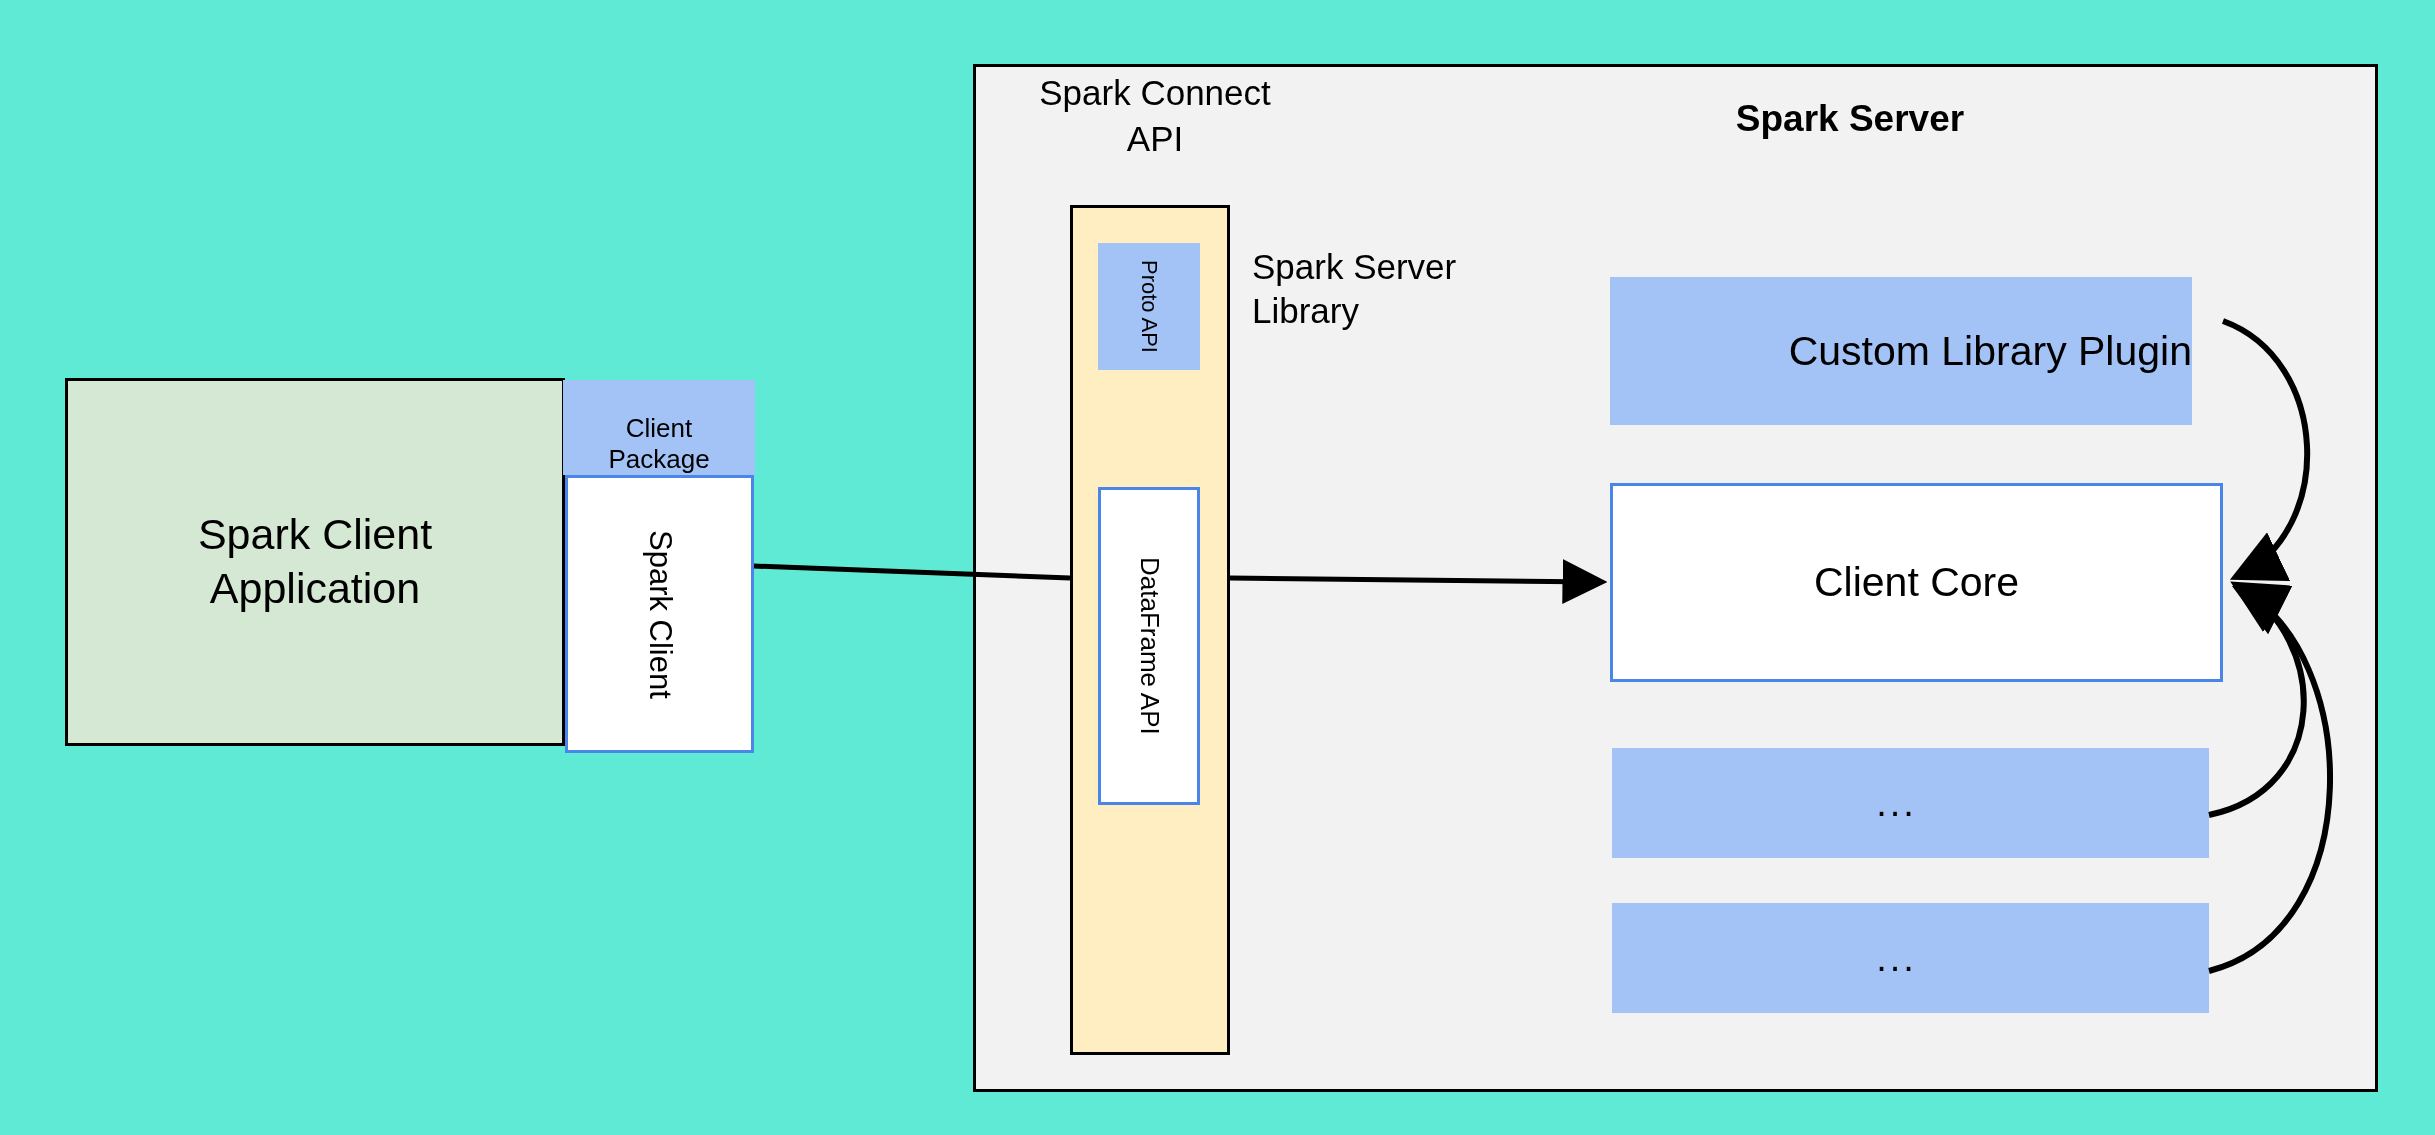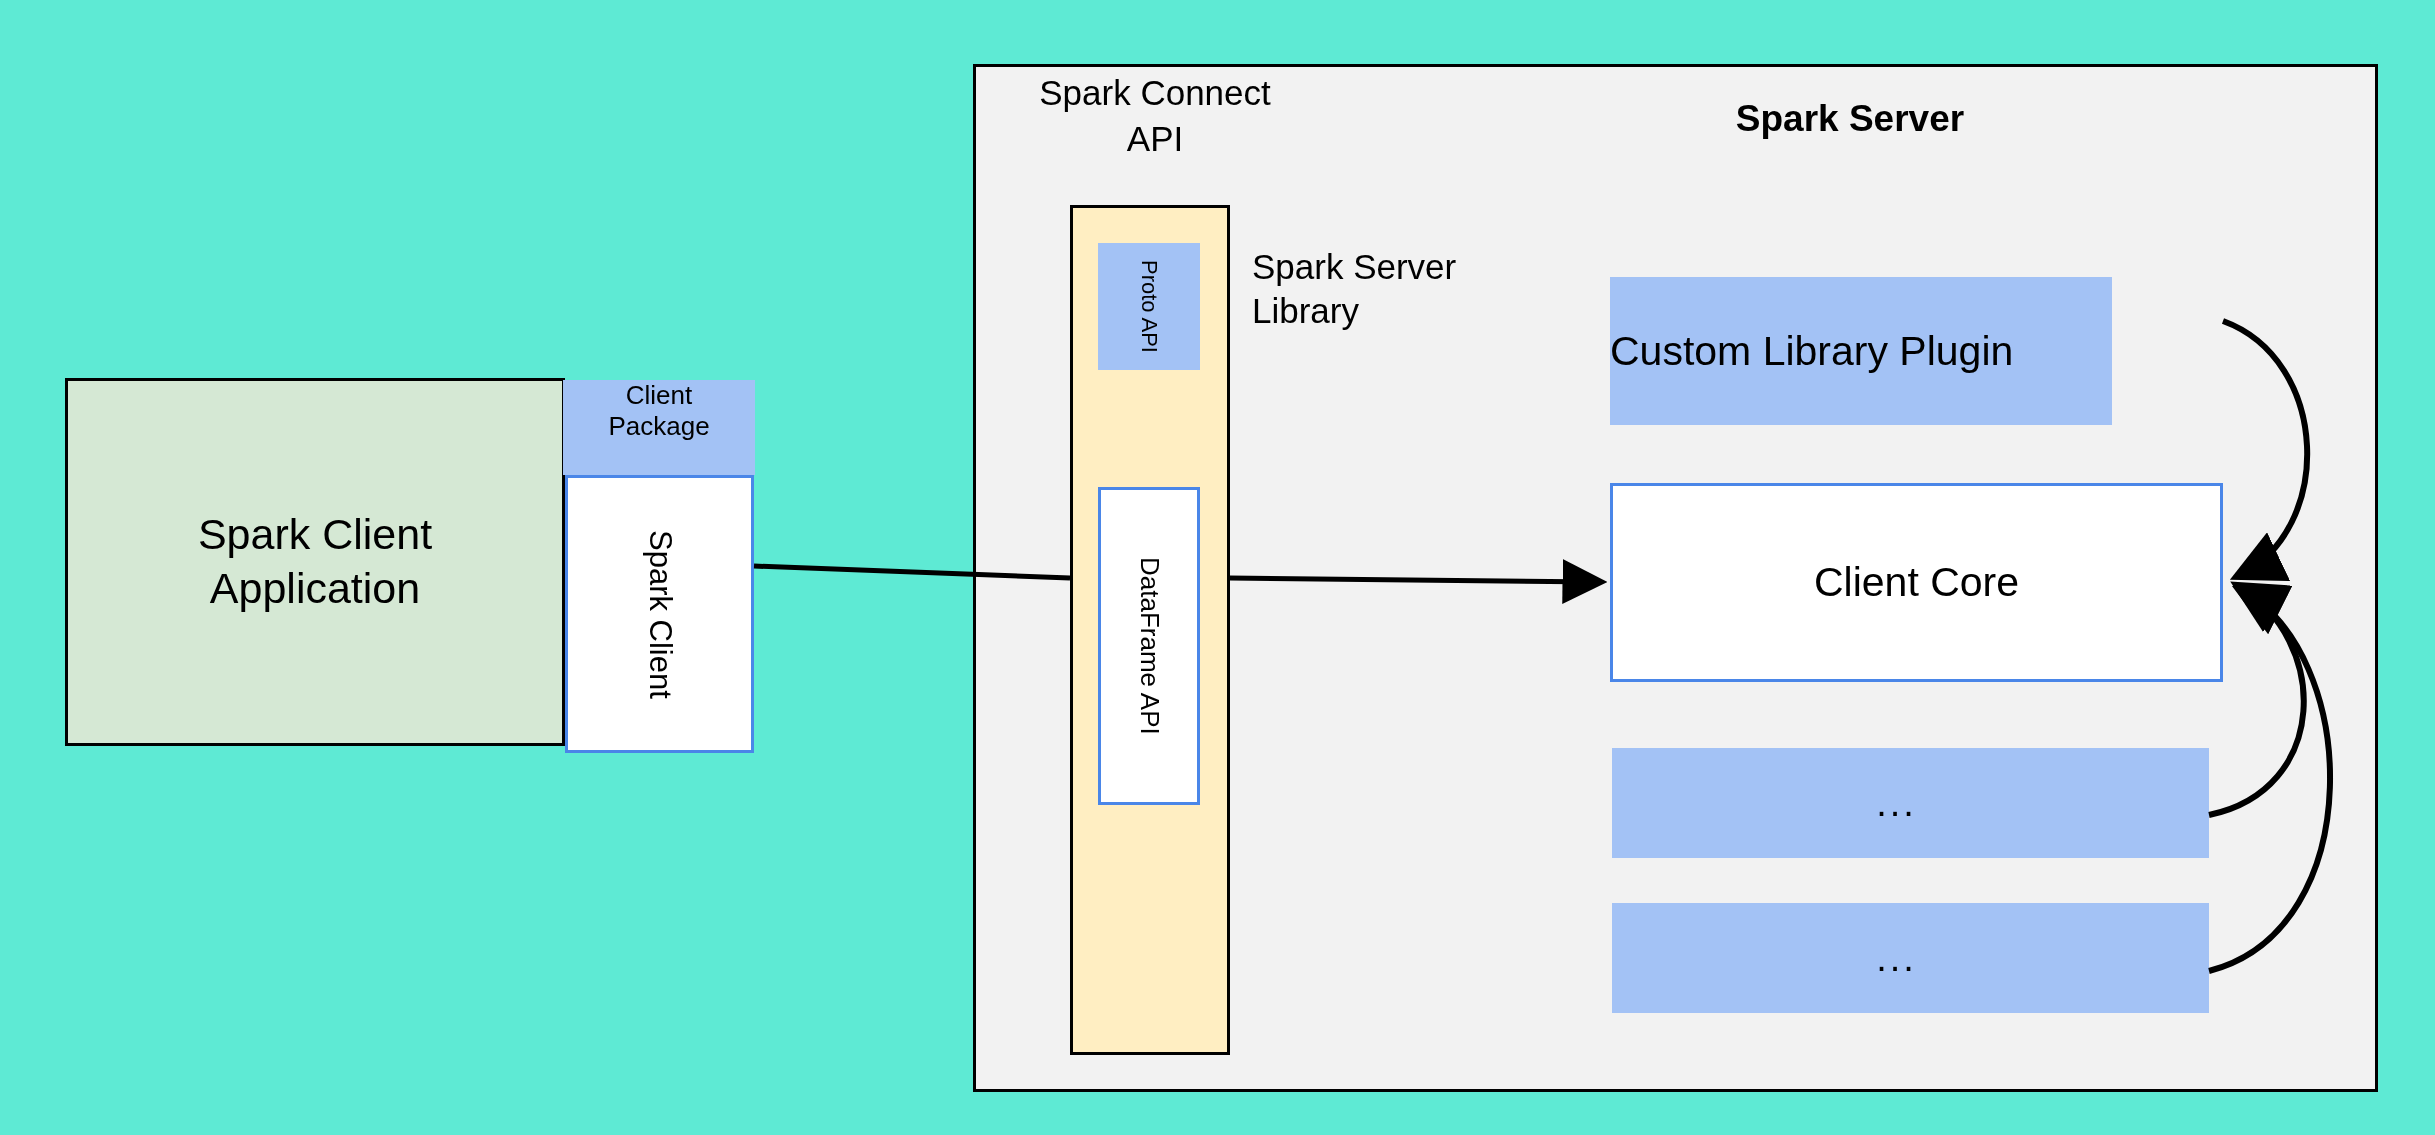--- a/index.html
+++ b/index.html
@@ -30,21 +30,21 @@
   }
   #client-app .label {
     font-size: 43px; line-height: 1.25; text-align: center; color: #000;
     white-space: pre-line;
   }
 
   
   #client-package {
     left: 563px; top: 380px; width: 192px; height: 95px;
     background: #a3c2f5;
-    display: flex; align-items: flex-start; justify-content: center;
+    display: flex; align-items: flex-end; justify-content: center;
   }
   #client-package .label {
     font-size: 26px; line-height: 1.2; text-align: center; white-space: pre-line;
   }
 
   
   #spark-client {
     left: 565px; top: 475px; width: 189px; height: 278px;
     background: #ffffff;
     border: 3px solid #4a86e8;
@@ -105,23 +105,23 @@
     background: #ffffff;
     border: 3px solid #4a86e8;
     display: flex; align-items: center; justify-content: center;
   }
   #dataframe-api .vlabel {
     font-size: 26px; writing-mode: vertical-rl; text-orientation: mixed; white-space: nowrap;
   }
 
   
   #custom-plugin {
-    left: 1610px; top: 277px; width: 502px; height: 148px;
-    background: #a3c2f5;
-    display: flex; align-items: center; justify-content: flex-start;
+    left: 1610px; top: 277px; width: 582px; height: 148px;
+    background: #a3c2f5;
+    display: flex; align-items: center; justify-content: flex-end;
   }
   #custom-plugin .label { font-size: 41px; }
 
   #spark-core {
     left: 1610px; top: 483px; width: 613px; height: 199px;
     background: #ffffff;
     border: 3px solid #4a86e8;
     display: flex; align-items: center; justify-content: center;
   }
   #spark-core .label { font-size: 41px; }

